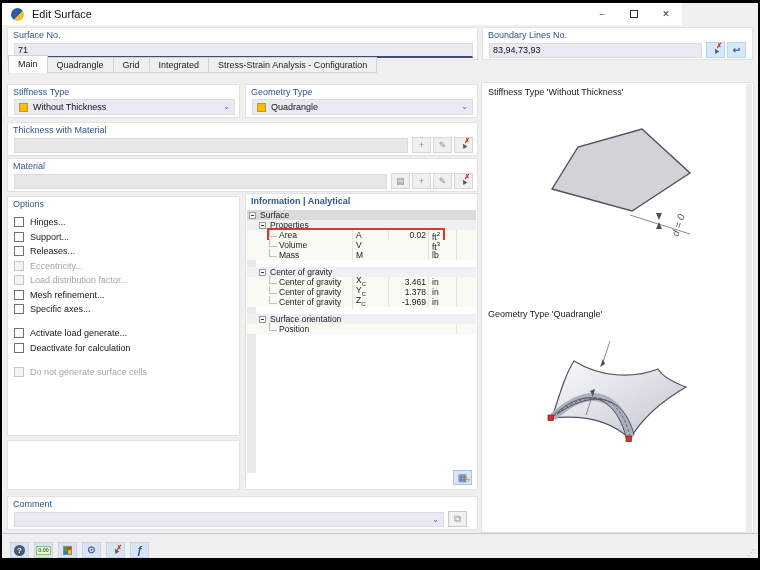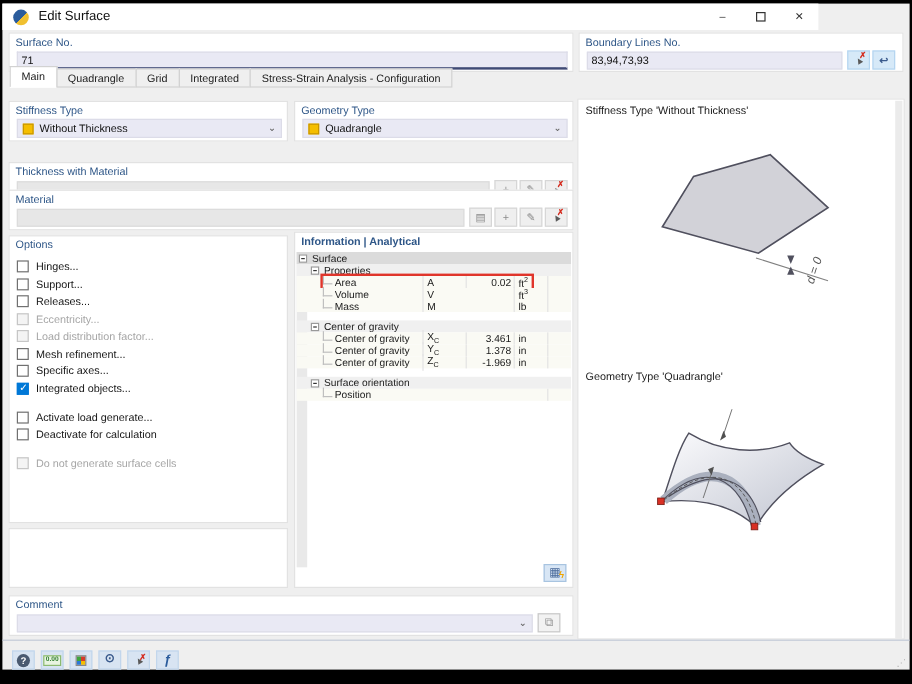--- a/index.html
+++ b/index.html
@@ -155,21 +155,21 @@
 
   <div class="gbox" style="left:243px;top:81px;width:233px;height:34px;">
     <span class="glabel">Geometry Type</span>
     <div class="combo" style="left:6px;top:14px;width:221px;">
       <span class="swatch"></span>
       <span>Quadrangle</span>
       <span class="chev">⌄</span>
     </div>
   </div>
 
-  <div class="gbox" style="left:5px;top:132px;width:471px;height:34px;">
+  <div class="gbox" style="left:5px;top:119px;width:471px;height:34px;">
     <span class="glabel">Thickness with Material</span>
     <div class="field disabled" style="left:6px;top:15px;width:394px;"></div>
     <div class="sqbtn" style="left:404px;top:14px;">
           <span>+</span>
         </div>
     <div class="sqbtn" style="left:425px;top:14px;">
           <span>✎</span>
         </div>
     <div class="sqbtn" style="left:446px;top:14px;">
       <span class="cursor-glyph">▲</span>
@@ -218,24 +218,20 @@
             <span class="cb dis"></span>
             <span class="olbl">Load distribution factor...</span>
           </div>
           <div class="opt">
             <span class="cb"></span>
             <span class="olbl">Mesh refinement...</span>
           </div>
           <div class="opt">
             <span class="cb"></span>
             <span class="olbl">Specific axes...</span>
-          </div>
-          <div class="opt">
-            <span class="cb checked"></span>
-            <span class="olbl">Integrated objects...</span>
           </div>
           <div class="opt gap">
             <span class="cb"></span>
             <span class="olbl">Activate load generate...</span>
           </div>
           <div class="opt">
             <span class="cb"></span>
             <span class="olbl">Deactivate for calculation</span>
           </div>
           <div class="opt gap disabled">

